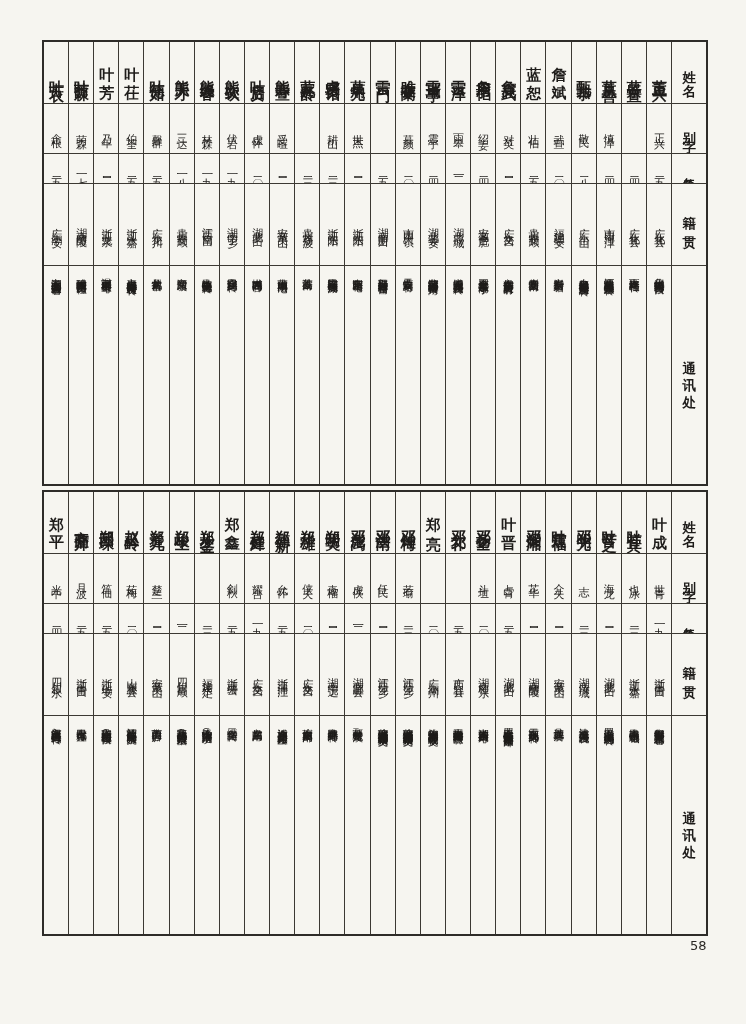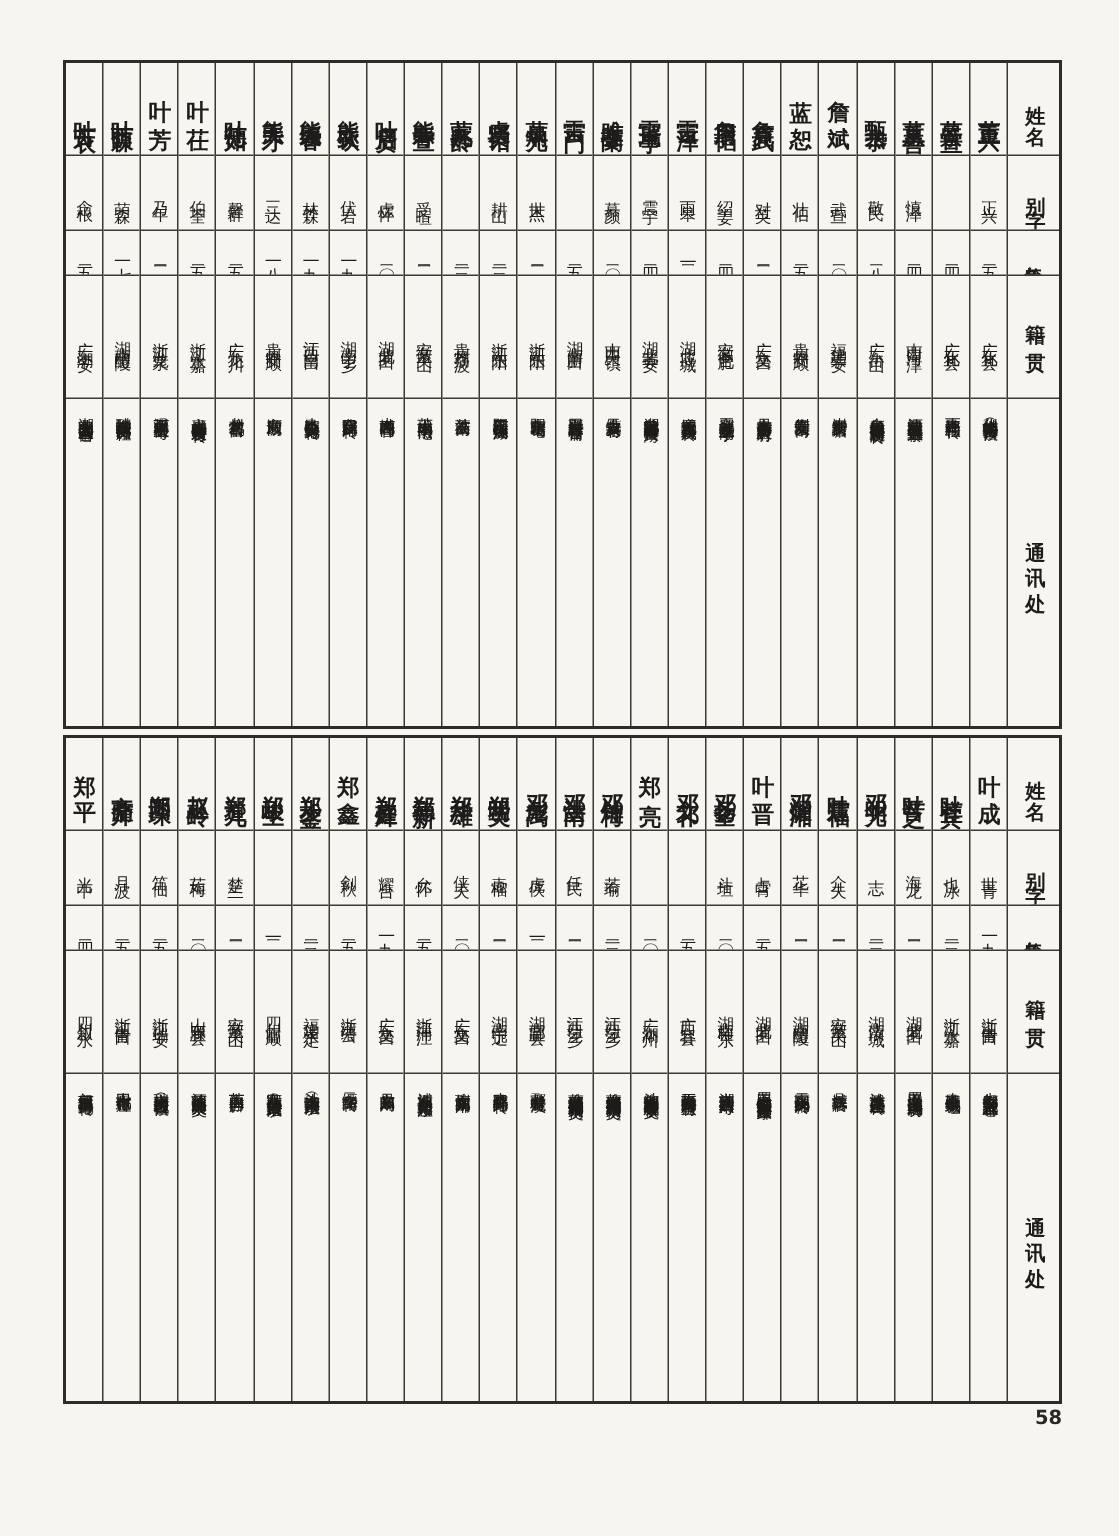--- a/index.html
+++ b/index.html
@@ -63,21 +63,20 @@
   .hdr-name .v{letter-spacing:14px;}
   .hdr-zi .v{letter-spacing:9px;}
   .hdr-age .v{font-size:12px;letter-spacing:2px;}
   .hdr-origin .v{letter-spacing:20px;}
   .hdr-addr{align-items:center;padding-top:0;}
   .hdr-addr .v{letter-spacing:17px;}
   .page-number{
     position:absolute;left:690px;top:938px;
     font-size:13px;color:#2a2824;
     font-family:"DejaVu Sans","Liberation Sans",sans-serif;
-    font-weight:bold;
   }
 </style>
 </head>
 <body>
 
 <div class="page">
 
   <div class="tables">
 
     <div class="rtable" id="table-top">

